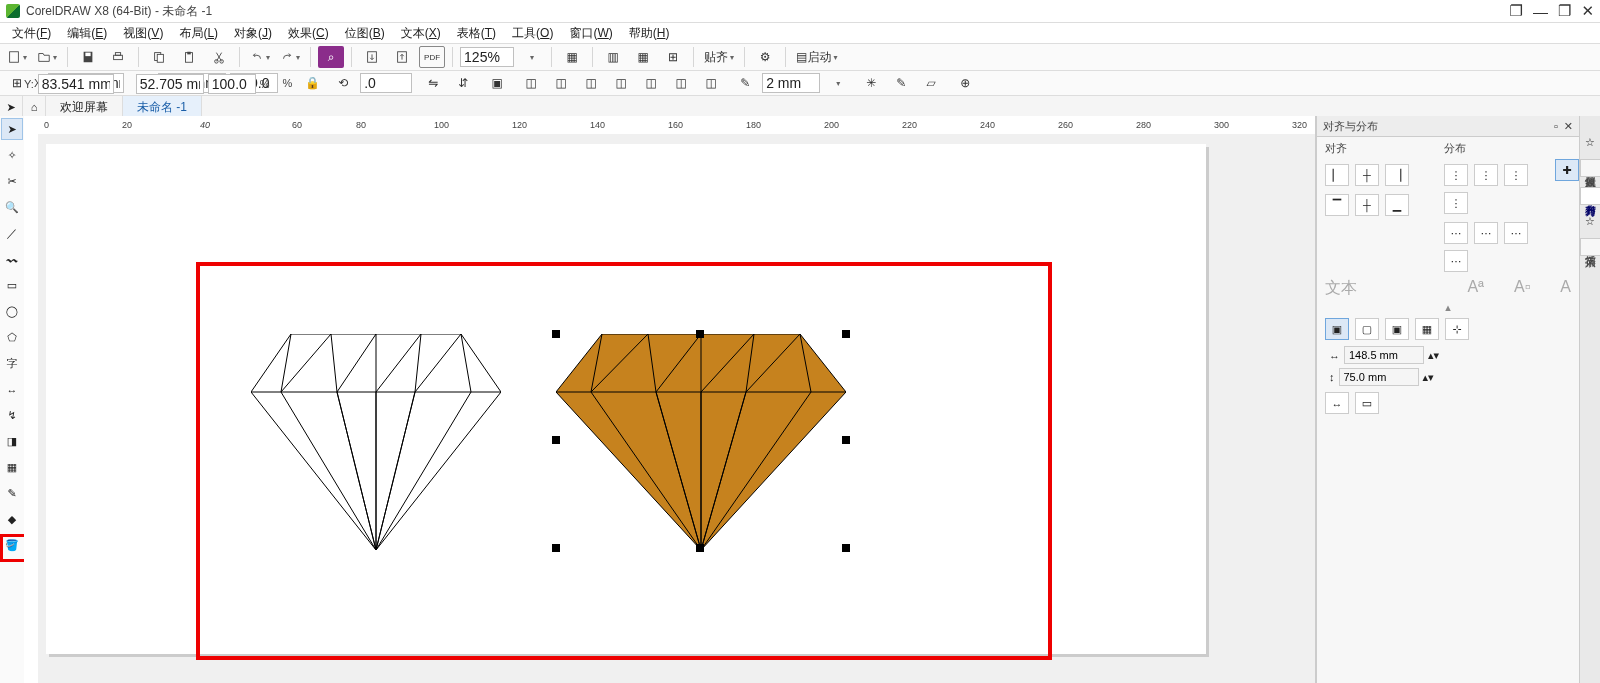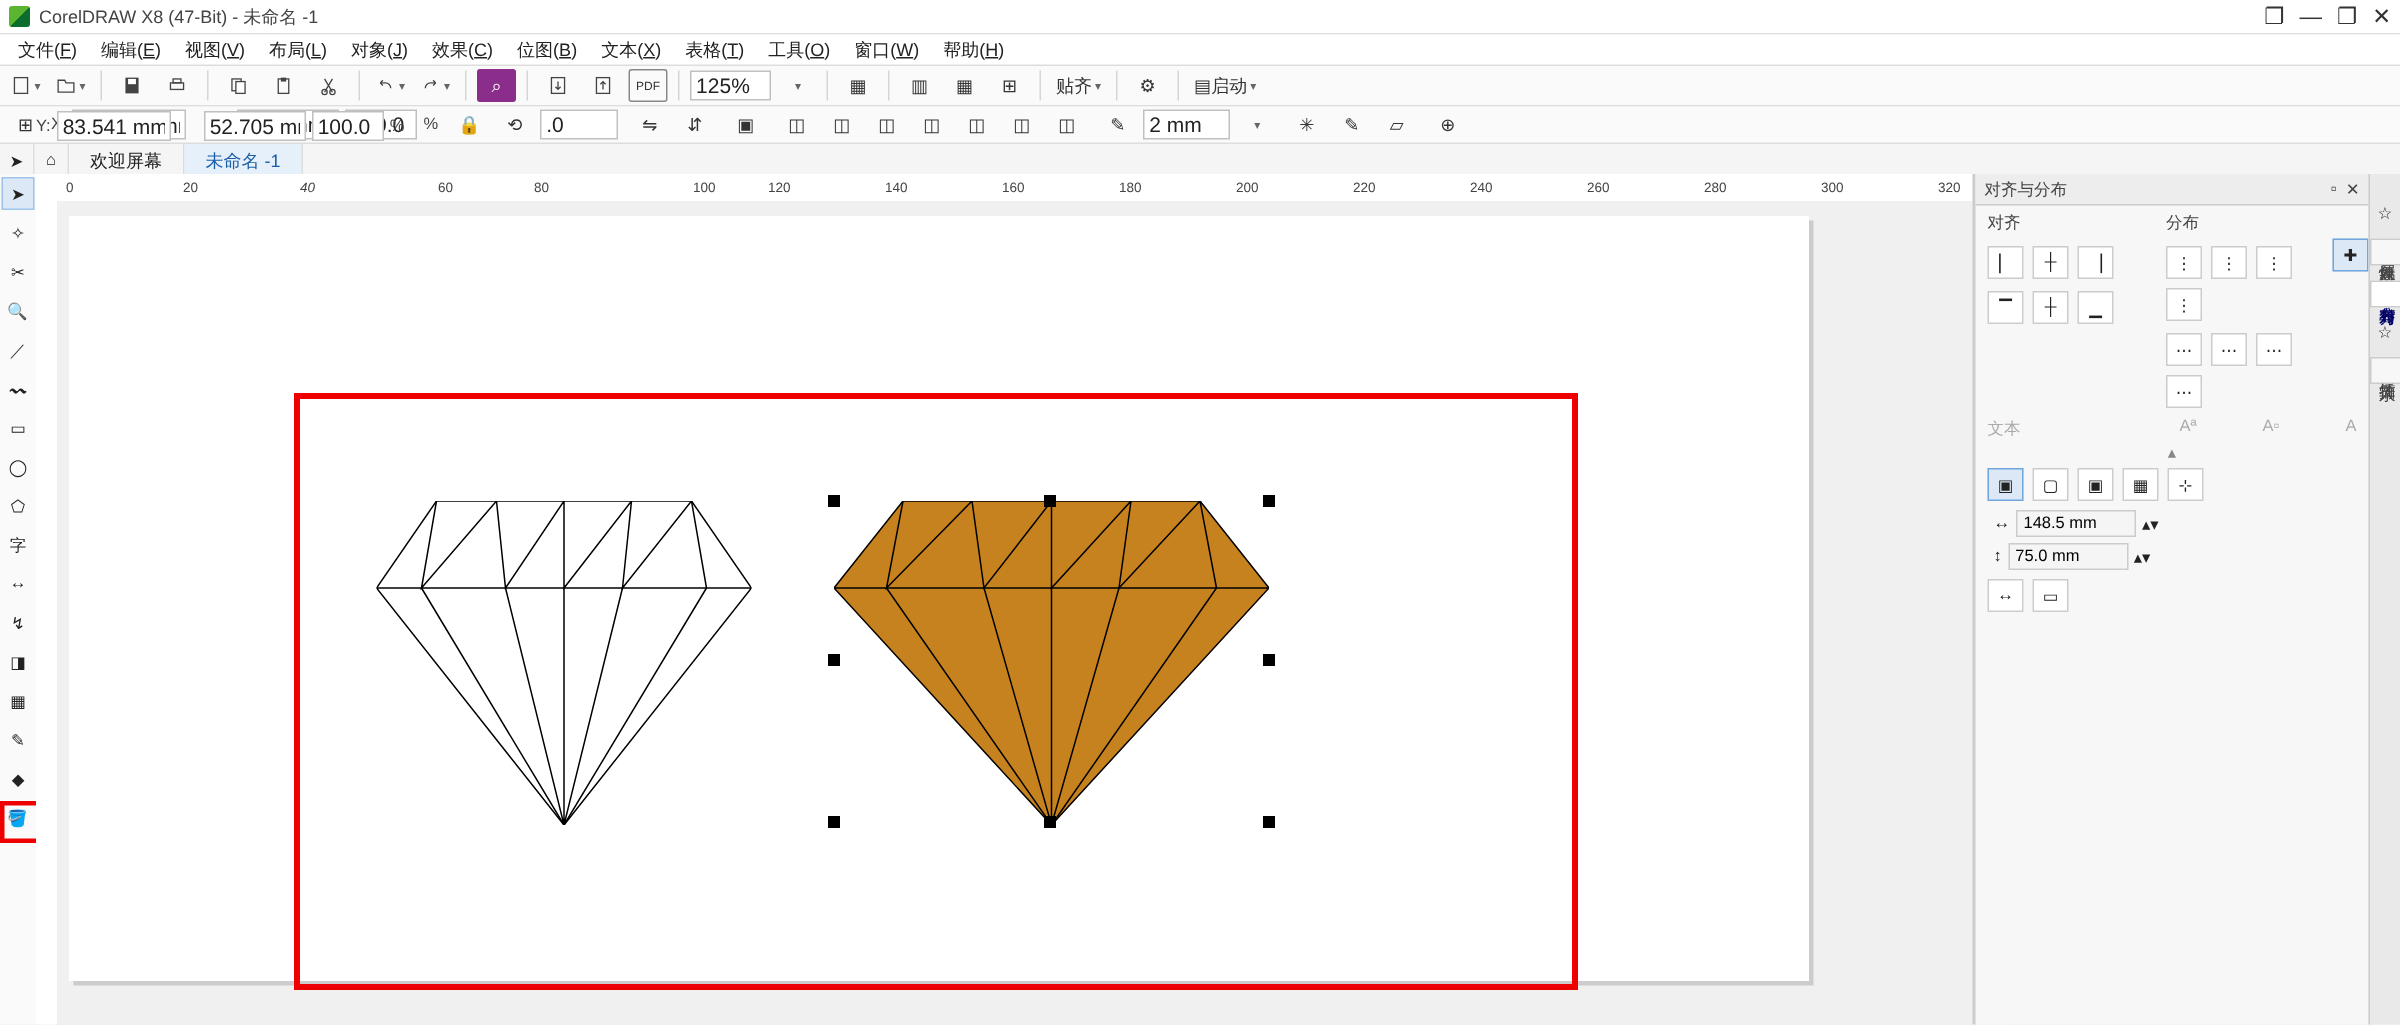--- a/index.html
+++ b/index.html
@@ -49,21 +49,21 @@
 .docker .nv{display:flex;align-items:center;gap:4px;padding:2px 12px}
 .docker .nv input{width:70px;height:16px;border:1px solid #ccc;background:#f5f5f5;font-size:11px;padding:0 4px}
 .palette{position:absolute;right:264px;top:0;bottom:0;width:20px;background:#f5f5f5;border-left:1px solid #ccc;display:flex;flex-direction:column;align-items:center;padding-top:4px}
 .palette .sw{width:16px;height:16px;border:1px solid #888;margin-bottom:0}
 </style>
 </head>
 <body>
 
 <div class="titlebar">
   <div class="logo"></div>
-  <div class="title">CorelDRAW X8 (47-Bit) - 未命名 -1</div>
+  <div class="title">CorelDRAW X8 (64-Bit) - 未命名 -1</div>
   <div class="win-ctrl">
     <span>❐</span>
     <span>―</span>
     <span>❐</span>
     <span>✕</span>
   </div>
 </div>
 
 <div class="menubar" id="menubar">
     <div class="mi">文件(<u>F</u>)</div>
@@ -254,21 +254,21 @@
     <div class="tool">🪣</div>
     <div class="highlight"></div>
   </div>
 
   <div class="ruler-h" id="rulerH">
       <div class="tick" style="left: 20px;">0</div>
       <div class="tick" style="left: 98px;">20</div>
       <div class="tick" style="left: 176px; font-style: italic;">40</div>
       <div class="tick" style="left: 268px;">60</div>
       <div class="tick" style="left: 332px;">80</div>
-      <div class="tick" style="left: 410px; margin-left: 28px;">100</div>
+      <div class="tick" style="left: 410px;">100</div>
       <div class="tick" style="left: 488px;">120</div>
       <div class="tick" style="left: 566px;">140</div>
       <div class="tick" style="left: 644px;">160</div>
       <div class="tick" style="left: 722px;">180</div>
       <div class="tick" style="left: 800px;">200</div>
       <div class="tick" style="left: 878px;">220</div>
       <div class="tick" style="left: 956px;">240</div>
       <div class="tick" style="left: 1034px;">260</div>
       <div class="tick" style="left: 1112px;">280</div>
       <div class="tick" style="left: 1190px;">300</div>
@@ -384,21 +384,21 @@
             <div class="ib">⋯</div>
             <div class="ib">⋯</div>
             <div class="ib">⋯</div>
             <div class="ib">⋯</div>
           </div>
         </div>
         <div style="width:24px;display:flex;align-items:flex-start;justify-content:center;padding-top:22px">
           <div class="ib on">✚</div>
         </div>
       </div>
-      <div style="display:flex;padding:2px 8px;gap:44px;color:#aaa;font-size:11px">
+      <div style="display:flex;padding:2px 8px;gap:30px;color:#aaa;font-size:16px">
         <span>文本</span>
         <span style="flex:1"></span>
         <span>Aª</span>
         <span>A▫</span>
         <span>A</span>
       </div>
       <div style="text-align:center;color:#888">▴</div>
       <div class="grid">
         <div class="ib on">▣</div>
         <div class="ib">▢</div>

